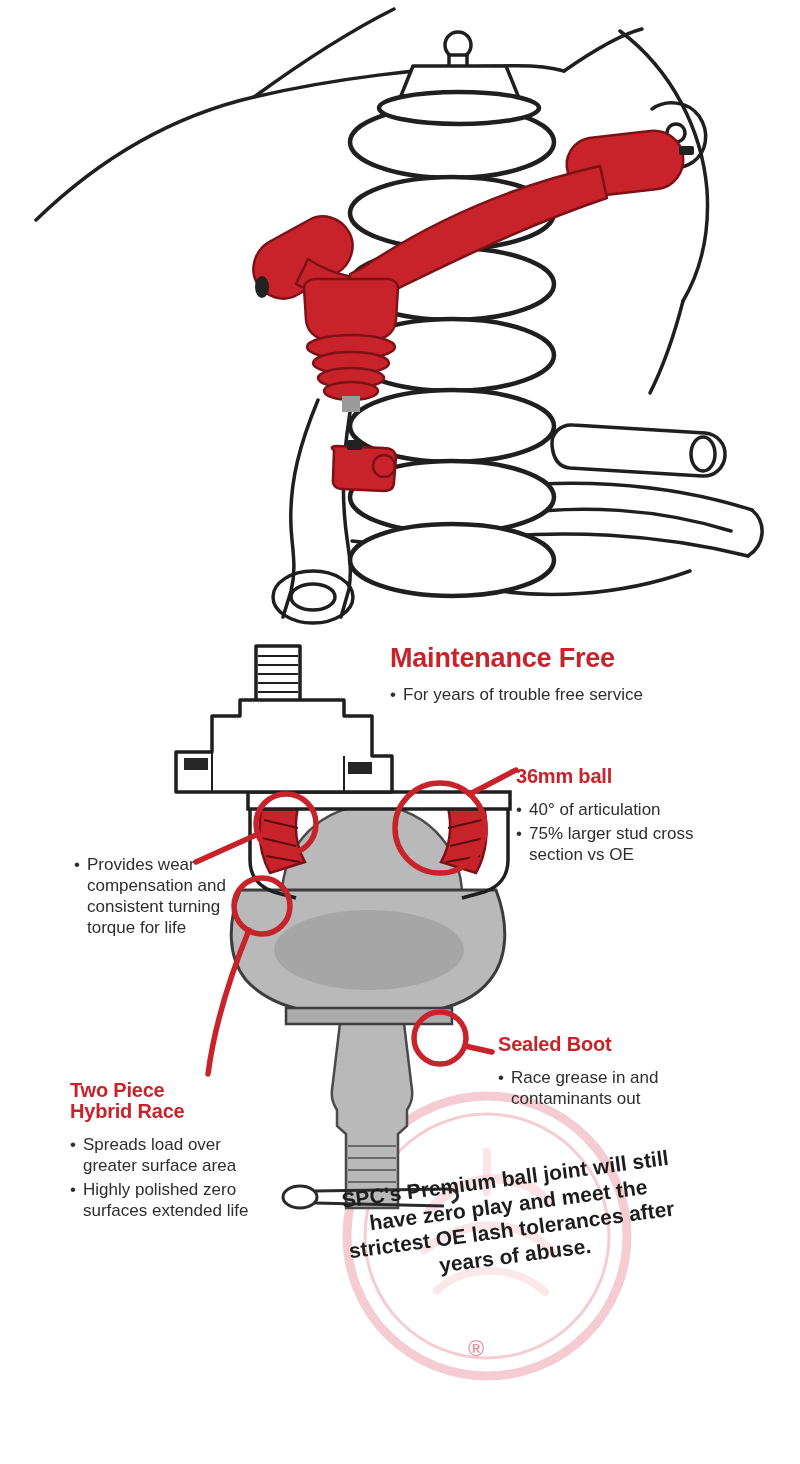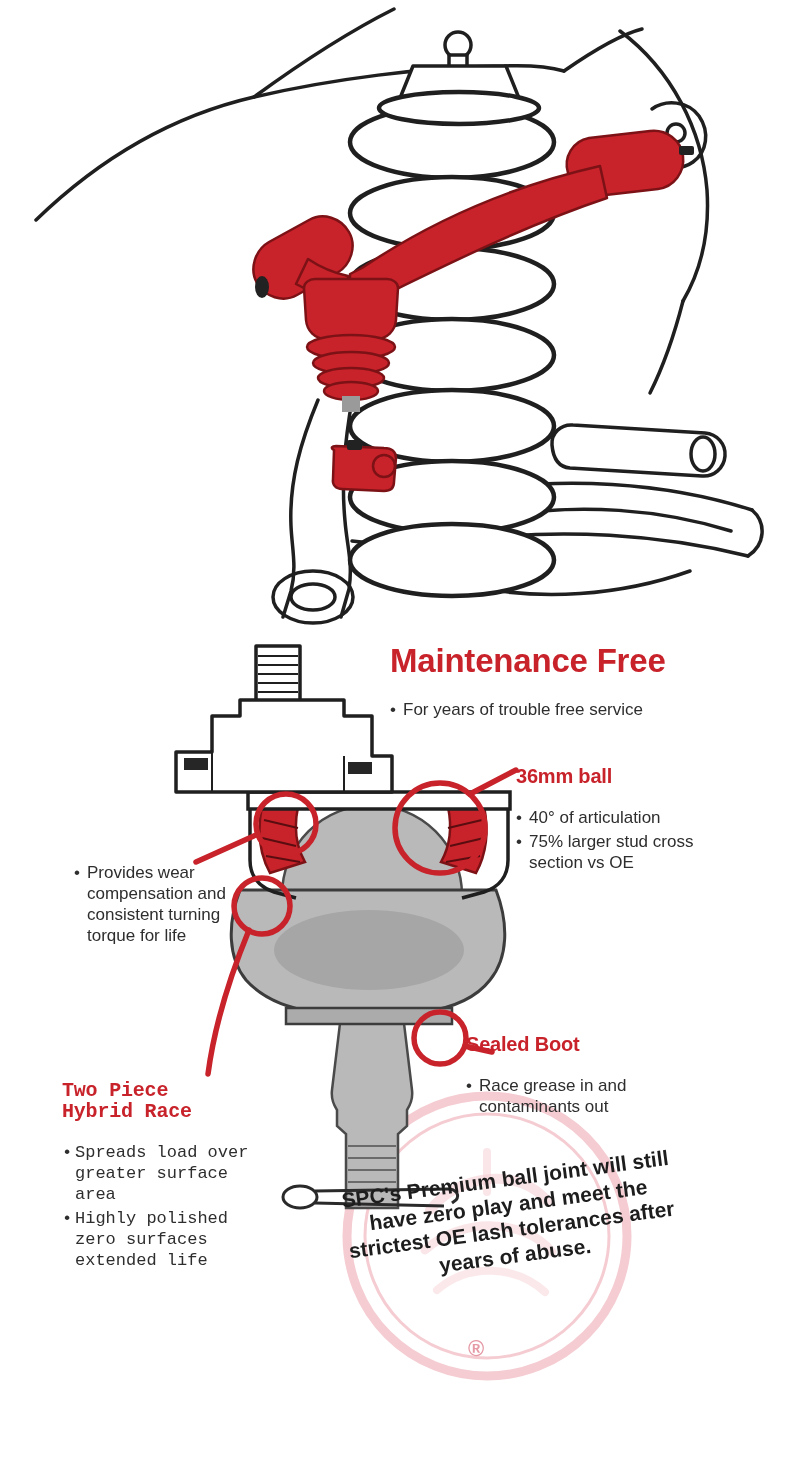--- a/index.html
+++ b/index.html
@@ -15,31 +15,31 @@
   }
   .canvas > svg { position: absolute; left: 0; top: 0; }
   .callout { position: absolute; }
   .callout-title {
     color: #c8222a;
     font-weight: bold;
     font-size: 20px;
     line-height: 1.05;
     letter-spacing: -0.2px;
   }
-  .callout ul { list-style: none; margin-top: 20px; }
+  .callout ul { list-style: none; margin-top: 12px; }
   .callout li {
     position: relative;
     padding-left: 13px;
     font-size: 17px;
     line-height: 1.24;
     color: #2e2e2e;
     margin-bottom: 3px;
   }
   .callout li::before { content: "\2022"; position: absolute; left: 0; top: 0; }
-  #maintenance-free .callout-title { font-size: 33px; }
+  #maintenance-free .callout-title { font-size: 27px; }
   #internal-wear-spring .callout-title { max-width: 108px; }
   #two-piece .callout-title { max-width: 160px; }
   .claim {
     position: absolute;
     left: 340px;
     top: 1166px;
     width: 340px;
     transform: rotate(-7.5deg);
     font-weight: bold;
     font-size: 21px;
@@ -218,29 +218,29 @@
       <li>75% larger stud cross section vs OE</li>
     </ul>
   </div>
 
   <div class="callout" id="internal-wear-spring" style="left:74px; top:842px; width:160px;">
     <ul>
       <li>Provides wear compensation and consistent turning torque for life</li>
     </ul>
   </div>
 
-  <div class="callout" id="two-piece" style="left:62px; top:1080px; width:190px;font-family:Liberation Mono, monospace;">
+  <div class="callout" id="two-piece" style="left:70px; top:1080px; width:190px;">
     <div class="callout-title">Two Piece Hybrid Race</div>
     <ul>
       <li>Spreads load over greater surface area</li>
       <li>Highly polished zero surfaces extended life</li>
     </ul>
   </div>
 
-  <div class="callout" id="sealed-boot" style="left:466px; top:1034px; width:215px;">
+  <div class="callout" id="sealed-boot" style="left:498px; top:1034px; width:215px;">
     <div class="callout-title">Sealed Boot</div>
     <ul>
       <li>Race grease in and contaminants out</li>
     </ul>
   </div>
 
   <div class="claim">SPC's Premium ball joint will still have zero play and meet the strictest OE lash tolerances after years of abuse.</div>
   <span class="registered">®</span>
 
 </div>

